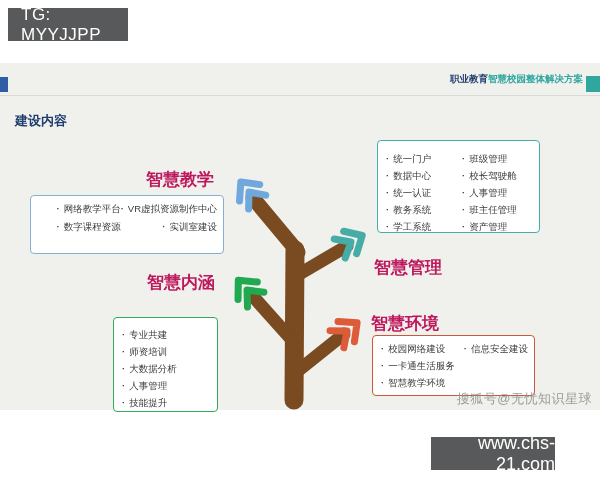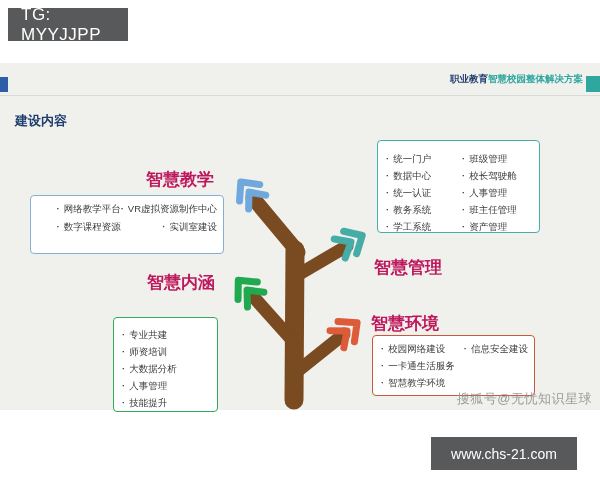--- a/index.html
+++ b/index.html
@@ -11,21 +11,21 @@
     overflow:hidden;
   }
   .stage { position:absolute; inset:0; width:600px; height:480px; }
 
   
   .badge {
     position:absolute; background:#58595b; color:#ffffff;
     display:flex; align-items:center;
   }
   .badge.tg { left:8px; top:8px; width:120px; height:33px; font-size:17px; padding-left:13px; letter-spacing:0.5px; }
-  .badge.site { left:431px; top:437px; width:146px; height:33px; font-size:14px; justify-content:center;text-align:right; }
+  .badge.site { left:431px; top:437px; width:124px; height:33px; font-size:18px; justify-content:center;text-align:right; }
 
   
   .panel { position:absolute; left:0; top:63px; width:600px; height:347px; background:#f0f0ed; }
   .panel-header {
     position:absolute; left:0; top:0; width:600px; height:33px;
     border-bottom:1px solid #d8dcd8;
     padding-left:32px;
   }
   .accent-left  { position:absolute; left:0;  top:14px; width:8px;  height:15px; background:#2e5ea6; }
   .accent-right { position:absolute; right:0; top:13px; width:14px; height:16px; background:#2fa69e; }

